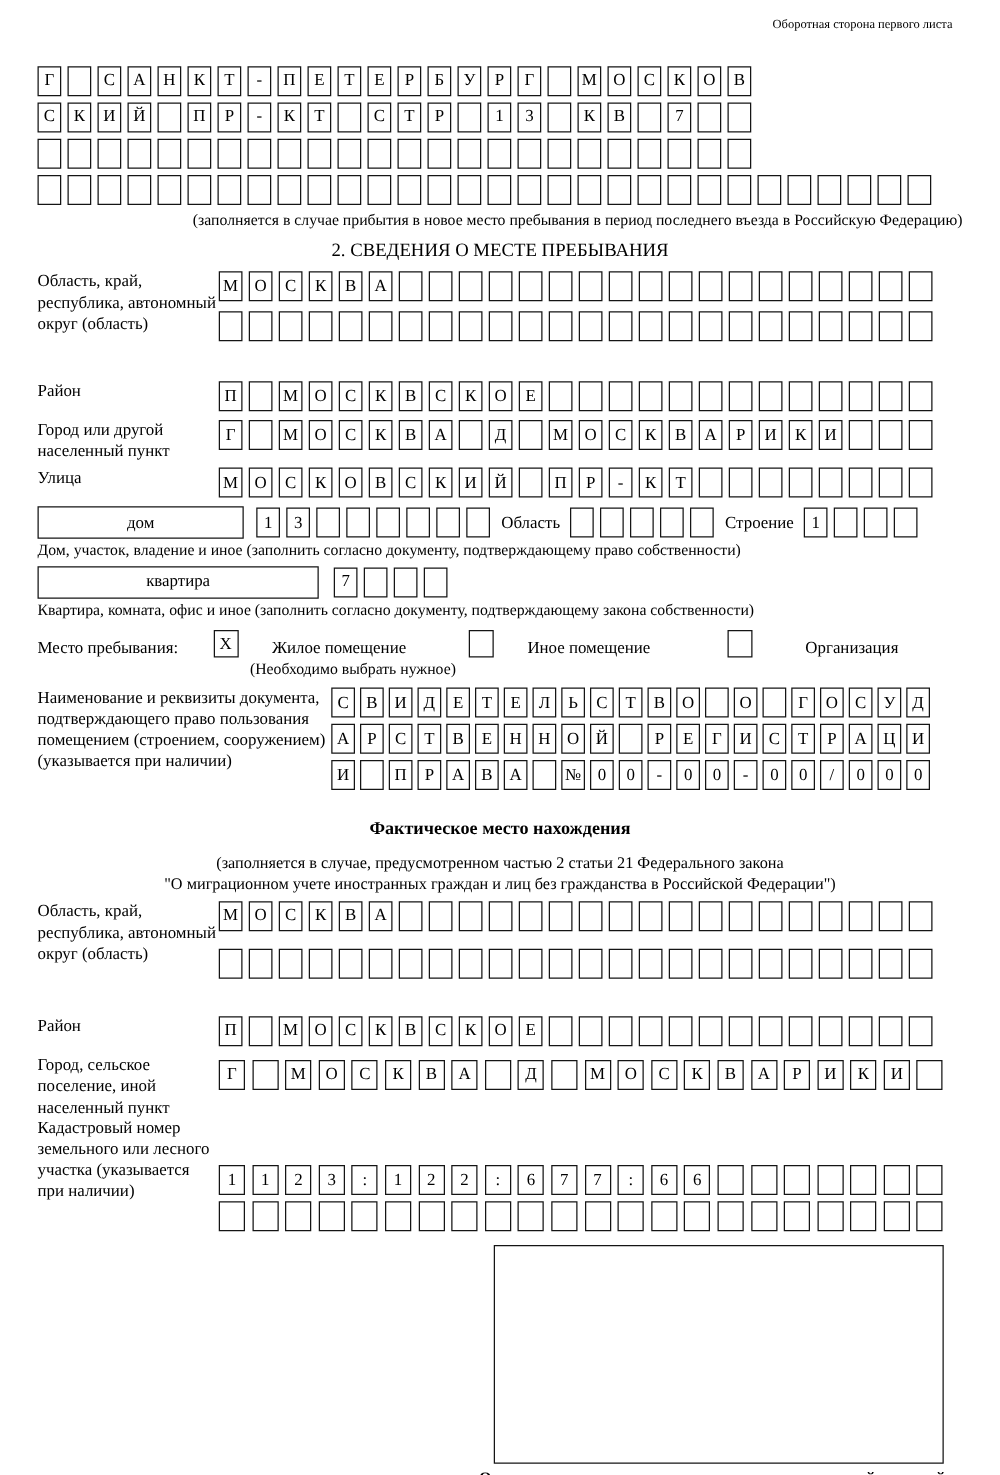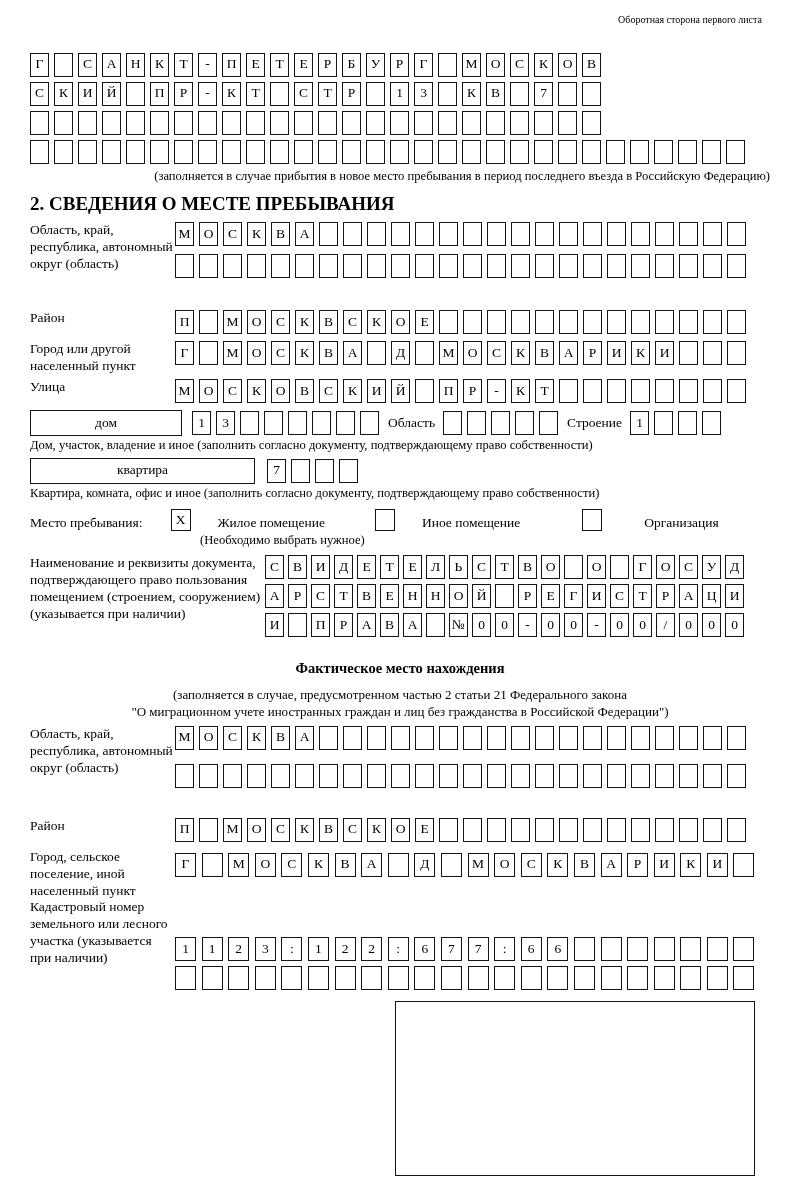--- a/index.html
+++ b/index.html
@@ -23,28 +23,28 @@
     border:1.6px solid #141414; margin-right:5px; flex-shrink:0;
     display:flex; align-items:center; justify-content:center;
     font-size:13.5px;
   }
   .tight .cell { margin-right:4px; }
   .wide22 .cell { width:21px; margin-right:5.6px; }
 
   .caption { font-size:12.6px; }
   .caption.center { text-align:right; }
 
-  .sec-title { font-weight:bold; font-size:19px; margin:8px 0 6px 0; }
+  .sec-title { text-align:center; font-weight:normal; font-size:15px; margin:8px 0 6px 0; }
 
   .inline-row { display:flex; align-items:center; }
   .widebox {
     box-sizing:border-box; border:1.6px solid #141414; height:26px;
     display:flex; align-items:center; justify-content:center; flex-shrink:0;
   }
-  .widebox.dom { width:152px; margin-right:10px; }
+  .widebox.dom { width:165px; margin-right:10px; }
   .widebox.kvartira { width:225px; margin-right:12px; }
   .small-label { margin:0 8px 0 4px; }
 
   .cbox {
     width:20px; height:22px; box-sizing:border-box; border:1.6px solid #141414;
     display:flex; align-items:center; justify-content:center; flex-shrink:0;
     font-size:13.5px;
   }
   .mesto-row { display:flex; align-items:flex-end; margin:8px 0 2px 0;gap:20px; }
   .opt { margin-left:7px; }
@@ -368,21 +368,21 @@
 
   <div class="inline-row mb2">
     <div class="widebox kvartira">квартира</div>
     <div class="cellrow" style="margin-bottom:0;">
         <span class="cell">7</span>
         <span class="cell"></span>
         <span class="cell"></span>
         <span class="cell"></span>
       </div>
   </div>
-  <div class="caption mb2">Квартира, комната, офис и иное (заполнить согласно документу, подтверждающему право собственности)</div>
+  <div class="caption mb2">Квартира, комната, офис и иное (заполнить согласно документу, подтверждающему закона собственности)</div>
 
   <div class="mesto-row">
     <span>Место пребывания:</span>
     <span class="cbox" style="margin-left:8px;">X</span>
     <span class="opt">Жилое помещение</span>
     <span class="cbox" style="margin-left:30px;"></span>
     <span class="opt">Иное помещение</span>
     <span class="cbox" style="margin-left:42px;"></span>
     <span class="opt" style="margin-left:22px;">Организация</span>
   </div>

